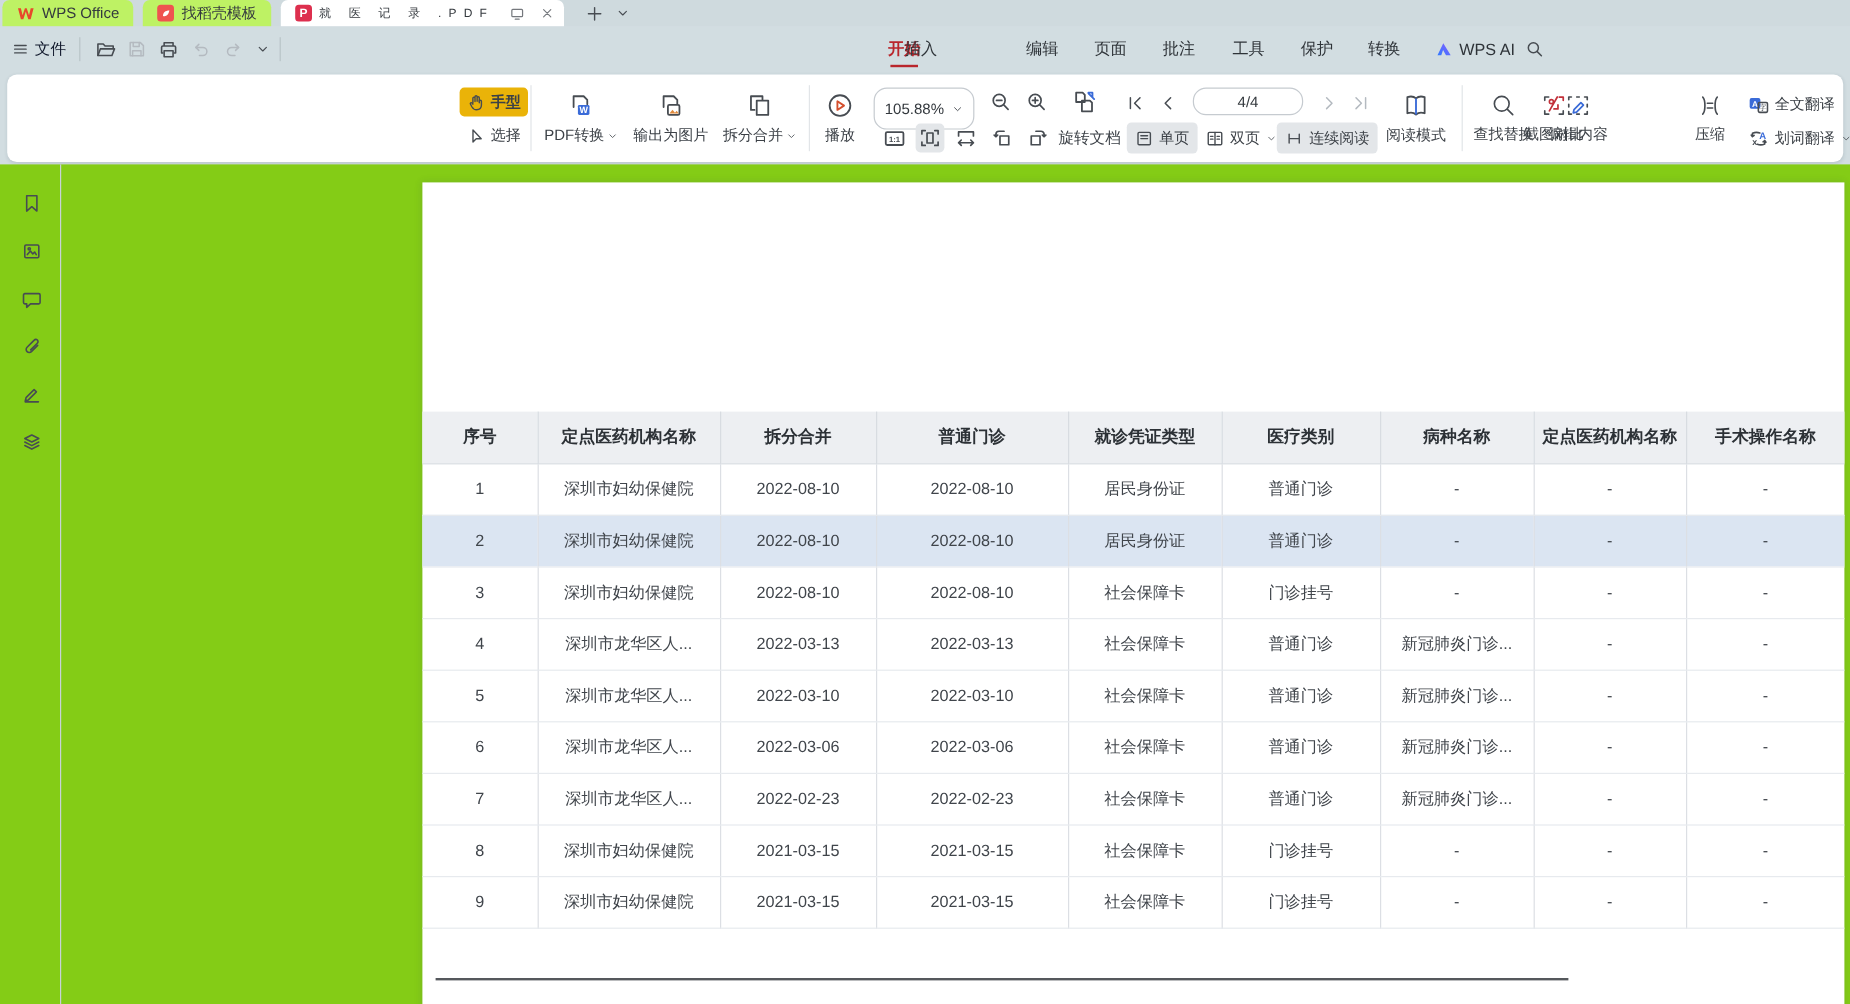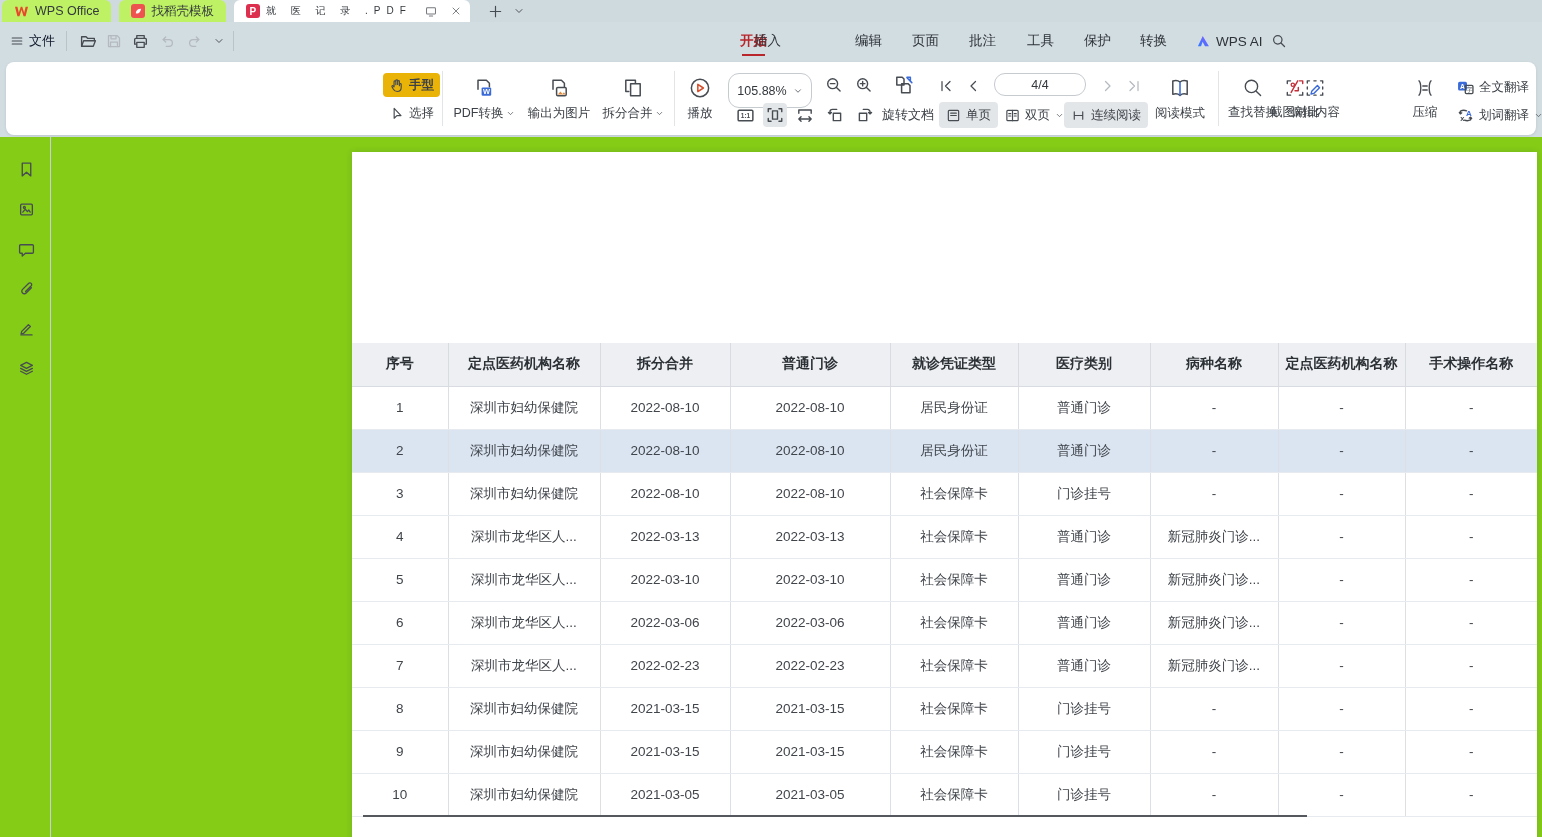--- a/index.html
+++ b/index.html
@@ -562,28 +562,17 @@
             <td>9</td>
             <td>深圳市妇幼保健院</td>
             <td>2021-03-15</td>
             <td>2021-03-15</td>
             <td>社会保障卡</td>
             <td>门诊挂号</td>
             <td>-</td>
             <td>-</td>
             <td>-</td>
           </tr>
-          <tr>
-            <td>10</td>
-            <td>深圳市妇幼保健院</td>
-            <td>2021-03-05</td>
-            <td>2021-03-05</td>
-            <td>社会保障卡</td>
-            <td>门诊挂号</td>
-            <td>-</td>
-            <td>-</td>
-            <td>-</td>
-          </tr>
         </tbody>
     </table>
     <div class="tbl-bottom-rule"></div>
   </div>
 </div>
 
 </body></html>

